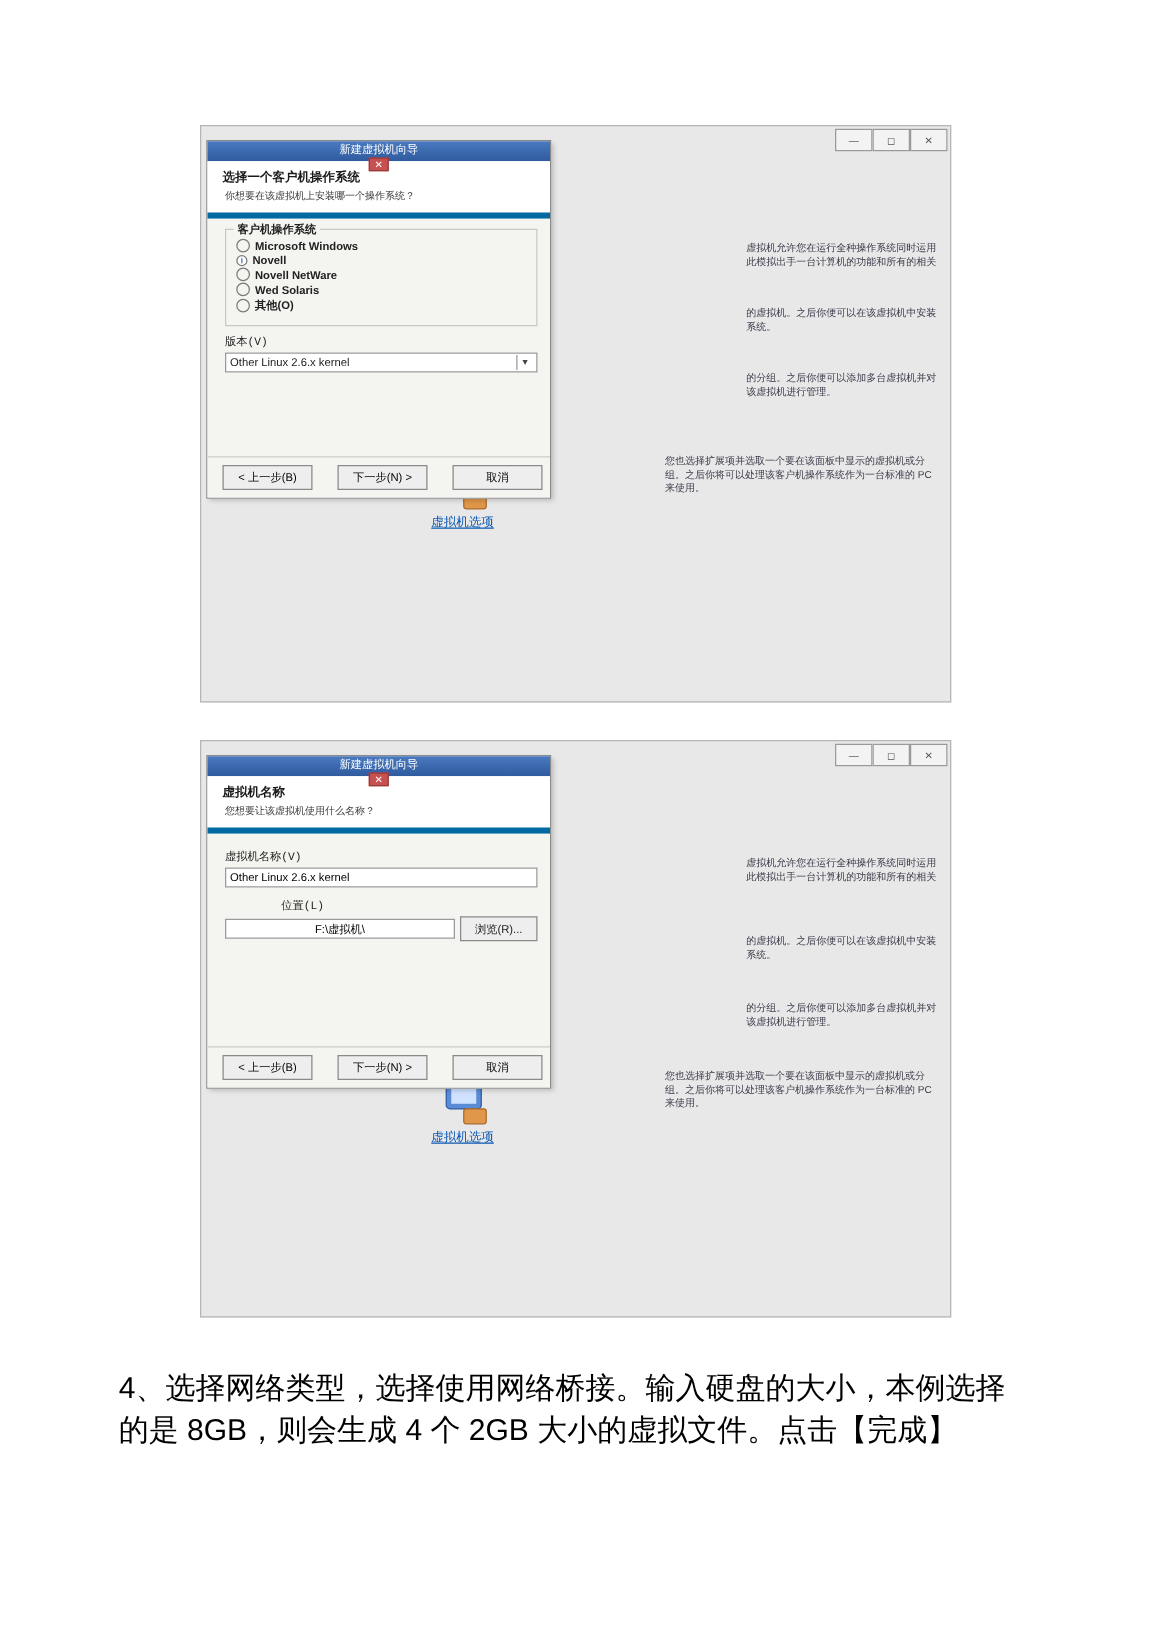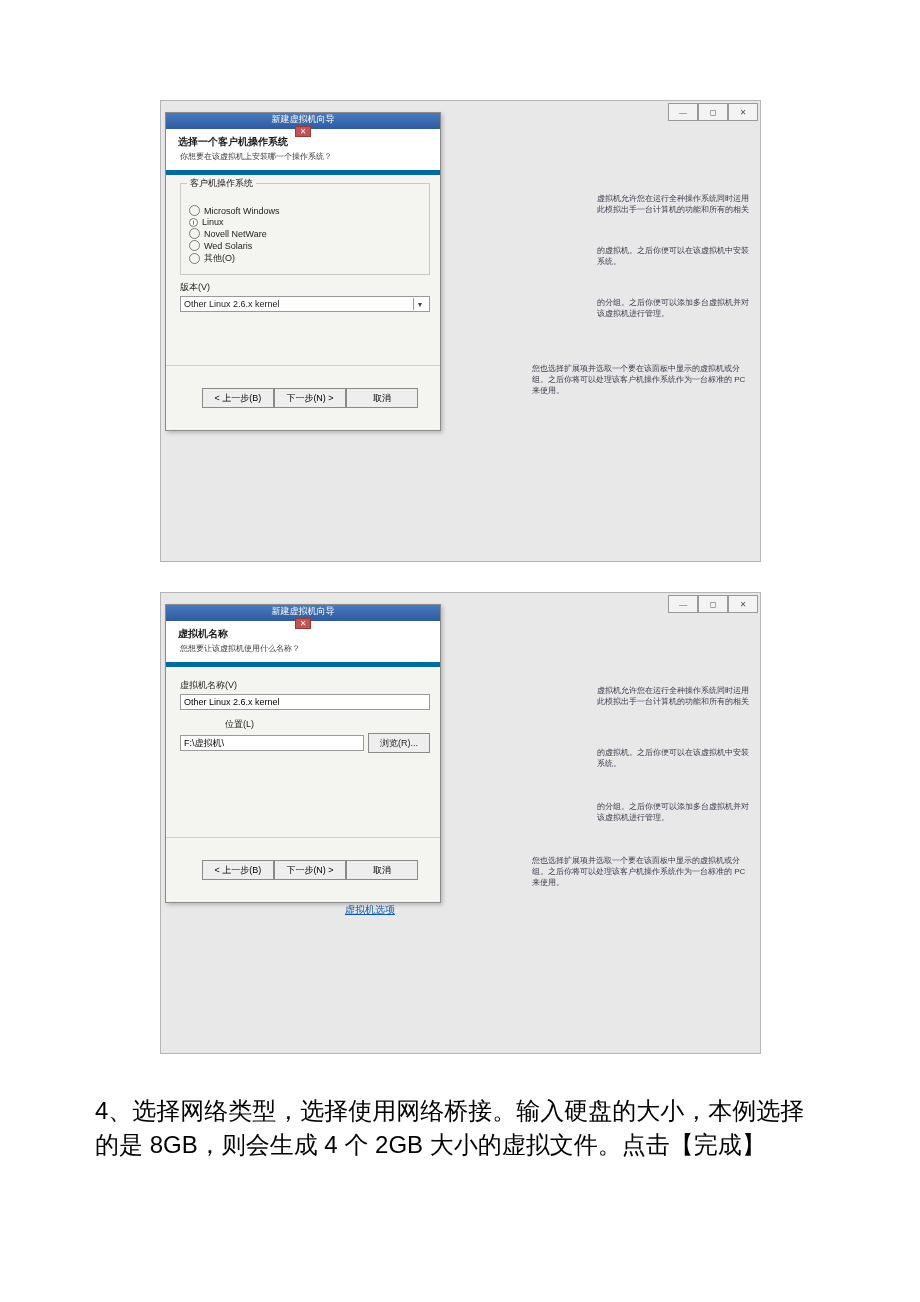--- a/index.html
+++ b/index.html
@@ -12,33 +12,33 @@
 .workstation-icon{position:absolute;width:44px;height:44px;}
 .workstation-icon svg{width:44px;height:44px;}
 .ws-cap{position:absolute;font-size:10px;color:#0a58b4;text-decoration:underline;}
 .wizard{position:absolute;left:4px;top:11px;width:274px;background:#fff;border:1px solid #8a8a8a;box-shadow:2px 2px 4px rgba(0,0,0,0.2);}
 .wiz-title{height:16px;background:linear-gradient(#4a7ac0,#2f5a9e);color:#fff;font-size:9px;display:flex;align-items:center;padding:0 5px;justify-content:space-between;flex-direction:column;}
 .wiz-title .x{width:14px;height:12px;background:#c75050;color:#fff;font-size:8px;display:flex;align-items:center;justify-content:center;border:1px solid #963a3a;}
 .wiz-head{background:#fff;border-bottom:5px solid #0369a1;padding:6px 10px 8px 12px;}
 .wiz-head .h1{font-size:10px;font-weight:bold;color:#1a1a1a;}
 .wiz-head .h2{font-size:8px;color:#3a3a3a;margin-left:2px;margin-top:2px;}
 .wiz-body{background:#f4f4f0;padding:8px 10px 12px 14px;font-size:9px;color:#222;min-height:170px;}
-.grpbox{border:1px solid #c8c8c8;padding:20px 8px 8px 8px;margin-bottom:6px;position:relative;}
+.grpbox{border:1px solid #c8c8c8;padding:6px 8px 8px 8px;margin-bottom:6px;position:relative;font-weight:bold;}
 .grpbox>.lgd{position:absolute;top:-7px;left:6px;background:#f4f4f0;padding:0 3px;font-size:9px;}
 .radio-row{display:flex;align-items:center;gap:4px;font-size:9px;color:#222;margin:1px 0;text-align:center;}
 .radio-row .dot{width:9px;height:9px;border:1px solid #7a7a7a;border-radius:50%;display:flex;align-items:center;justify-content:center;}
 .radio-row .dot.sel::after{content:"";width:5px;height:5px;background:#2a6fb0;border-radius:50%;}
-.lbl{font-size:9px;color:#222;margin:4px 0 2px 0;}
+.lbl{font-size:9px;color:#222;margin:4px 0 2px 0;font-family:Liberation Mono, monospace;}
 .txtin{width:100%;height:16px;border:1px solid #9a9a9a;background:#fff;font-size:9px;padding:0 3px;box-sizing:border-box;}
 .sel{width:100%;height:16px;border:1px solid #9a9a9a;background:#fff;font-size:9px;padding:0 3px;box-sizing:border-box;display:flex;align-items:center;justify-content:space-between;}
 .sel .arr{width:12px;height:12px;border-left:1px solid #9a9a9a;display:flex;align-items:center;justify-content:center;font-size:7px;color:#444;}
-.wiz-foot{border-top:1px solid #ccc;background:#f4f4f0;padding:22px;display:flex;justify-content:flex-end;gap:0;}
+.wiz-foot{border-top:1px solid #ccc;background:#f4f4f0;padding:6px;display:flex;justify-content:flex-end;gap:20px;}
 .wbtn{height:18px;min-width:58px;border:1px solid #8a8a8a;background:#eee;font-size:9px;display:flex;align-items:center;justify-content:center;padding:0 6px;}
 .browse-row{display:flex;gap:4px;align-items:center;}
-.browse-row .txtin{flex:1;}
+.browse-row .txtin{flex:1;text-align:center;}
 .browse-row .wbtn{min-width:48px;}
 .watermark{position:absolute;left:50%;top:50%;transform:translate(-50%,-50%);font-size:64px;font-weight:300;color:rgba(180,180,180,0.55);letter-spacing:4px;pointer-events:none;white-space:nowrap;font-family:Arial,sans-serif;}
 .caption{padding:40px 95px 40px 95px;font-size:24px;line-height:34px;color:#000000;font-family:Liberation Sans, sans-serif;}
 </style>
 </head>
 <body>
 
 <div class="page">
   <div style="height:100px;"></div>
 
@@ -75,21 +75,21 @@
         </div>
         <div class="wiz-body">
           <div class="grpbox">
             <span class="lgd">客户机操作系统</span>
             <div class="radio-row">
                 <span class="dot"></span>
                 <span>Microsoft Windows</span>
               </div>
             <div class="radio-row">
                 <span class="dot sel"></span>
-                <span>Linux</span>
+                <span>Novell</span>
               </div>
             <div class="radio-row">
                 <span class="dot"></span>
                 <span>Novell NetWare</span>
               </div>
             <div class="radio-row">
                 <span class="dot"></span>
                 <span>Wed Solaris</span>
               </div>
             <div class="radio-row">

